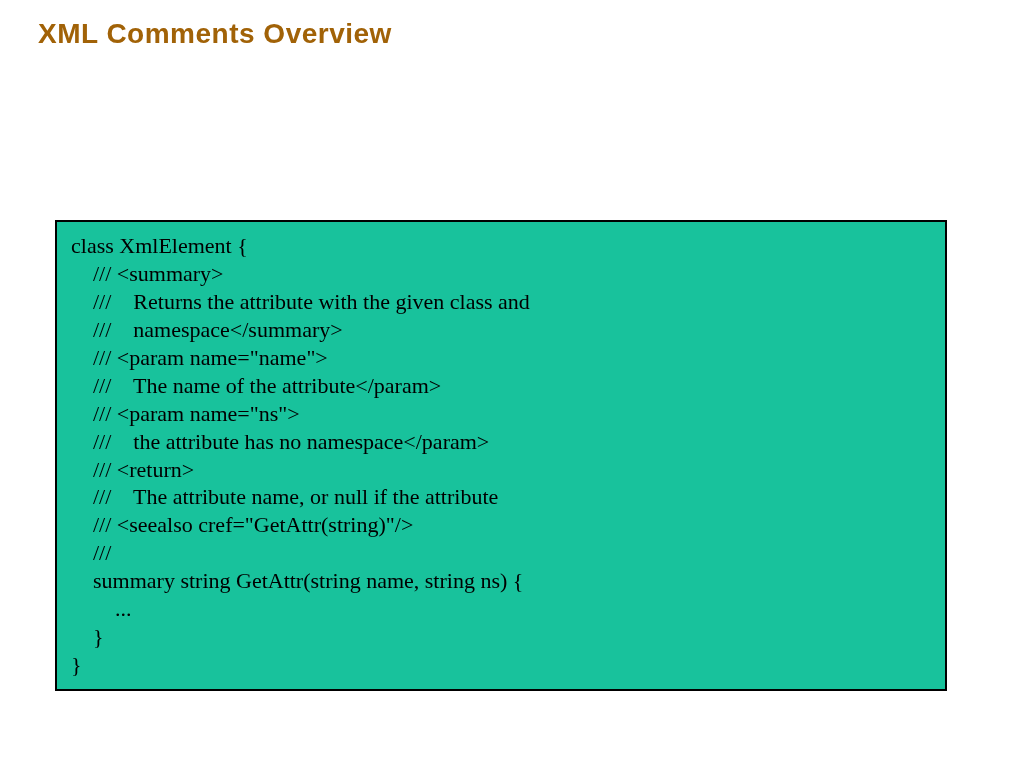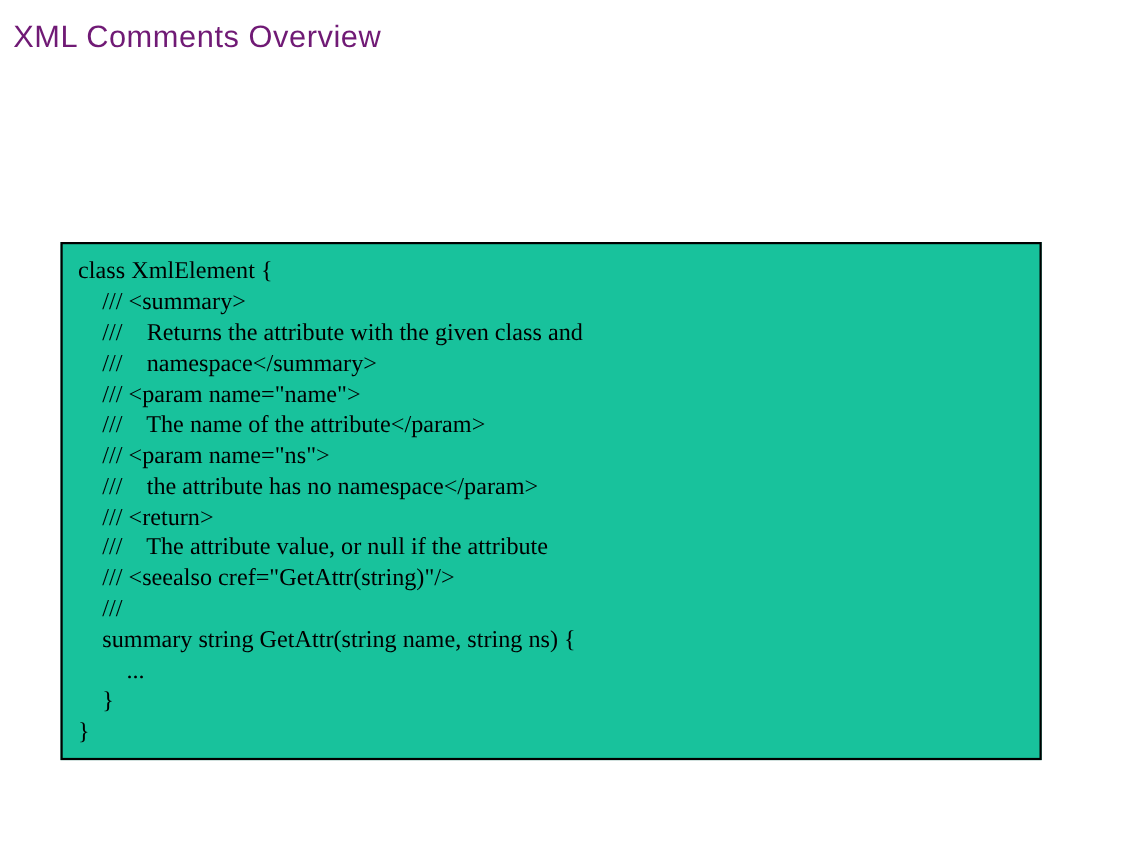--- a/index.html
+++ b/index.html
@@ -10,24 +10,24 @@
     body {
       width: 1024px;
       height: 768px;
       background: #ffffff;
       font-family: "Trebuchet MS", Verdana, sans-serif;
       position: relative;
     }
     .page-title {
       position: absolute;
       top: 18px;
-      left: 12px;
+      left: 38px;
       font-size: 28px;
-      font-weight: normal;
-      color: #701a75;
+      font-weight: bold;
+      color: #a16207;
       letter-spacing: 0.5px;
     }
     .code-block {
       position: absolute;
       top: 220px;
       left: 55px;
       width: 892px;
       background: #18c29c;
       border: 2px solid #000;
       padding: 10px 14px 10px 14px;
@@ -48,20 +48,20 @@
 <div class="code-block">
   <div class="code-line">class XmlElement {</div>
   <div class="code-line">    /// &lt;summary&gt;</div>
   <div class="code-line">    ///    Returns the attribute with the given class and</div>
   <div class="code-line">    ///    namespace&lt;/summary&gt;</div>
   <div class="code-line">    /// &lt;param name="name"&gt;</div>
   <div class="code-line">    ///    The name of the attribute&lt;/param&gt;</div>
   <div class="code-line">    /// &lt;param name="ns"&gt;</div>
   <div class="code-line">    ///    the attribute has no namespace&lt;/param&gt;</div>
   <div class="code-line">    /// &lt;return&gt;</div>
-  <div class="code-line">    ///    The attribute value, or null if the attribute</div>
+  <div class="code-line">    ///    The attribute name, or null if the attribute</div>
   <div class="code-line">    /// &lt;seealso cref="GetAttr(string)"/&gt;</div>
   <div class="code-line">    ///</div>
   <div class="code-line">    summary string GetAttr(string name, string ns) {</div>
   <div class="code-line">        ...</div>
   <div class="code-line">    }</div>
   <div class="code-line">}</div>
 </div>
 
 </body></html>

